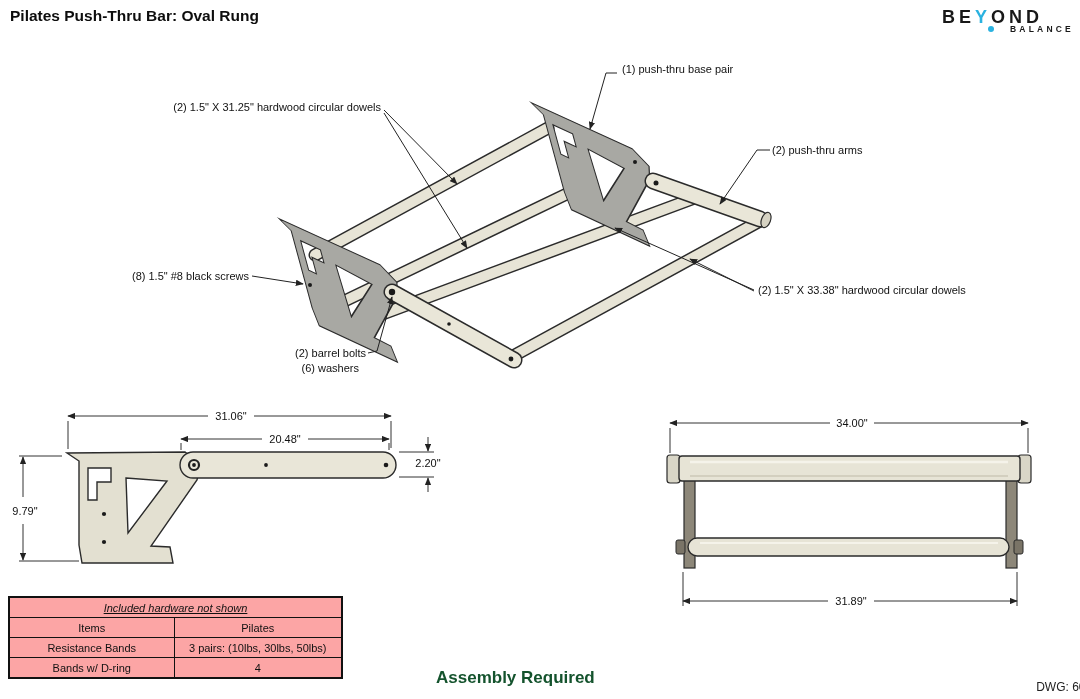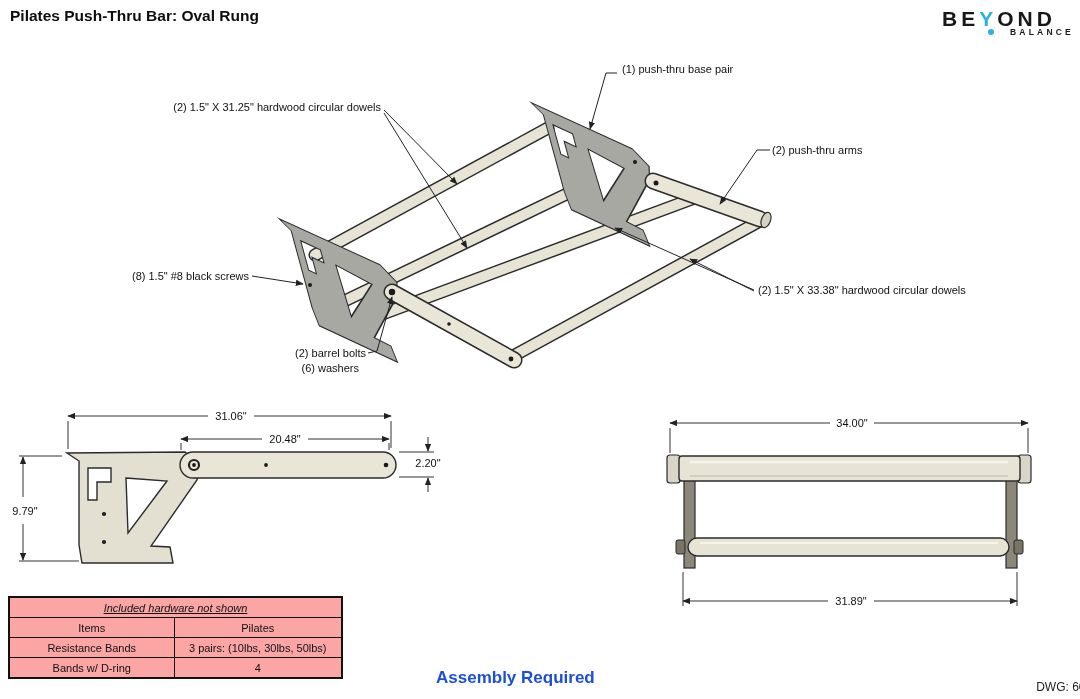--- a/index.html
+++ b/index.html
@@ -1,36 +1,36 @@
 <!DOCTYPE html>
 <html><head>
 <meta charset="utf-8">
 <style>
   html,body{margin:0;padding:0;background:#ffffff;}
   body{font-family:"Liberation Sans", sans-serif;color:#111;}
   .page{position:relative;width:1080px;height:699px;background:#fff;overflow:hidden;padding-left:28px;}
   .page-title{position:absolute;left:10px;top:7px;font-size:15.5px;font-weight:700;color:#0d0d0d;}
   .logo{position:absolute;left:942px;top:7px;width:132px;}
-  .logo-line1{font-size:21px;font-weight:700;letter-spacing:4px;color:#181818;white-space:nowrap;}
+  .logo-line1{font-size:18px;font-weight:700;letter-spacing:4px;color:#181818;white-space:nowrap;}
   .logo-y{color:#2ab2e0;}
   .logo-line2{display:flex;align-items:center;gap:16px;margin-left:46px;margin-top:-4px;}
   .logo-dot{width:6px;height:6px;border-radius:50%;background:#2ab2e0;flex:0 0 auto;}
   .logo-sub{font-size:8.5px;font-weight:700;letter-spacing:3.2px;color:#181818;}
   svg.drawing{position:absolute;left:0;top:0;}
   svg text{font-family:"Liberation Sans", sans-serif;fill:#111;}
   .callout{font-size:11px;}
   .dim{font-size:11px;}
   table.hw{position:absolute;left:8px;top:596px;border-collapse:collapse;background:#fca5a5;table-layout:fixed;}
   table.hw td,table.hw th{border:1px solid #111;font-size:11px;text-align:center;padding:2px 4px;height:15px;font-weight:400;}
   table.hw{border:2px solid #111;}
   td.cap{font-style:italic;font-weight:700;text-decoration:underline;}
   th.colhead{font-weight:700;}
   .col-items{width:165px;}
   .col-qty{width:168px;}
-  .assembly{position:absolute;left:436px;top:668px;font-size:17px;font-weight:700;color:#1d4ed8;}
+  .assembly{position:absolute;left:436px;top:668px;font-size:17px;font-weight:700;color:#14532d;}
   .dwg{position:absolute;right:10px;top:680px;font-size:12px;color:#222;}
 </style>
 </head>
 <body>
 
 <div class="page">
 
   <div class="page-title">Pilates Push-Thru Bar: Oval Rung</div>
 
   <div class="logo">

